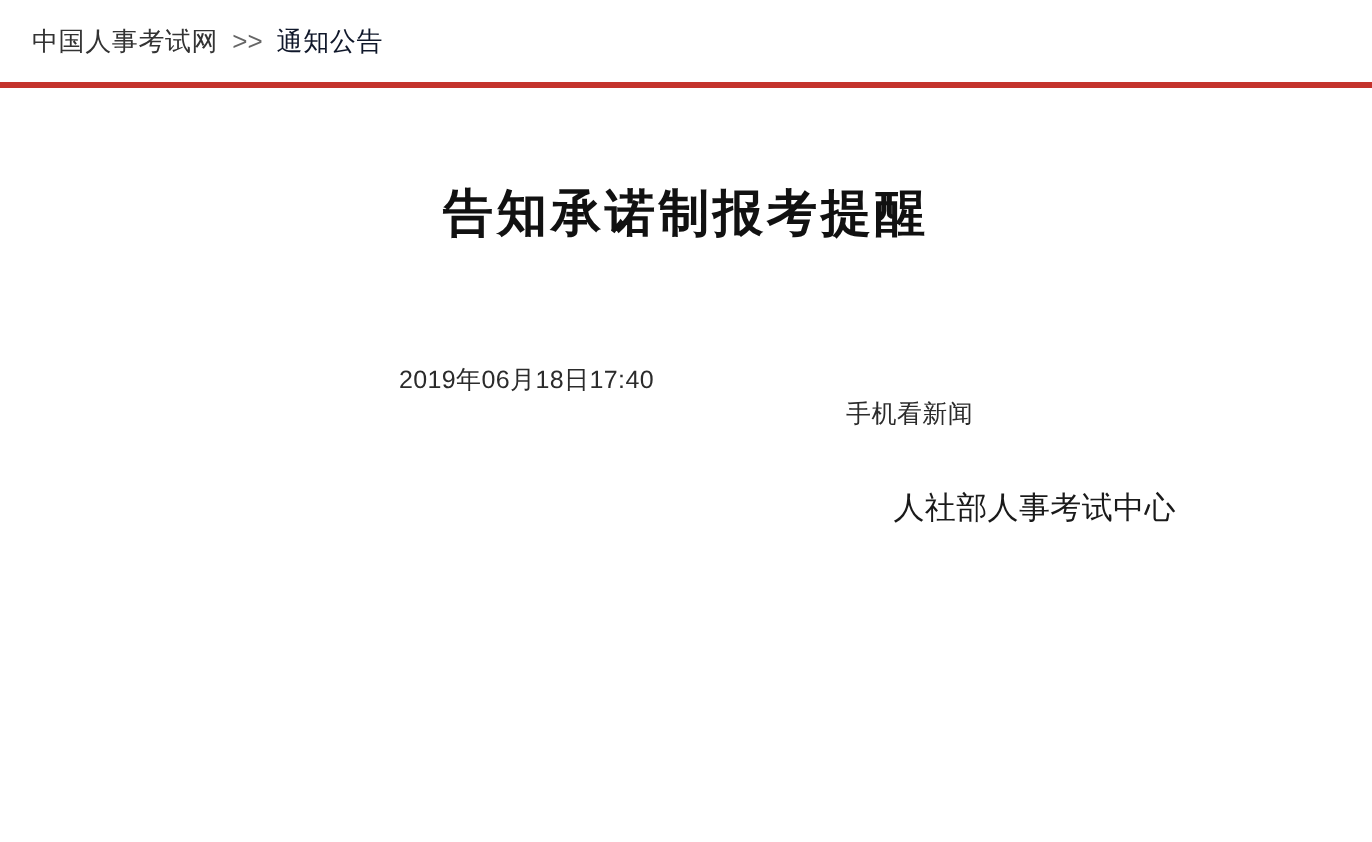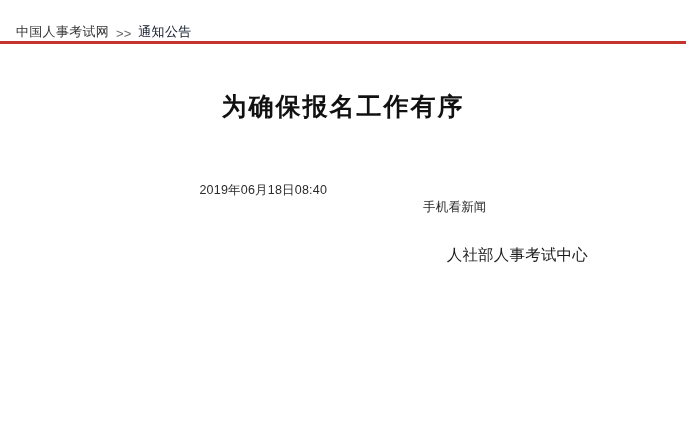--- a/index.html
+++ b/index.html
@@ -20,21 +20,21 @@
     width: 686px;
     height: 421px;
     box-sizing: border-box;
   }
 
   
   .breadcrumb-bar {
     height: 44px;
     padding: 0 16px;
     display: flex;
-    align-items: flex-end;
+    align-items: center;
     font-size: 13px;
     font-family: "Liberation Sans", "DejaVu Sans", sans-serif;
     color: #3a3a3a;
     border-bottom: 3px solid #c4332c;
     box-sizing: border-box;
   }
   .crumb-link {
     color: #333333;
     text-decoration: none;
     letter-spacing: 0.3px;
@@ -114,24 +114,24 @@
 <div class="page">
 
   <div class="breadcrumb-bar">
     <a class="crumb-link" href="#">中国人事考试网</a>
     <span class="crumb-sep">&gt;&gt;</span>
     <span class="crumb-current">通知公告</span>
   </div>
 
   <div class="article">
 
-    <h1 class="article-title">为确保报名工作有序</h1>
+    <h1 class="article-title">告知承诺制报考提醒</h1>
 
     <div class="meta-row">
-      <span class="meta-date">2019年06月18日08:40</span>
+      <span class="meta-date">2019年06月18日17:40</span>
       <span class="meta-gap"></span>
       <span class="meta-mobile">手机看新闻</span>
     </div>
 
 
     <div class="signature">人社部人事考试中心</div>
 
   </div>
 
 </div>

